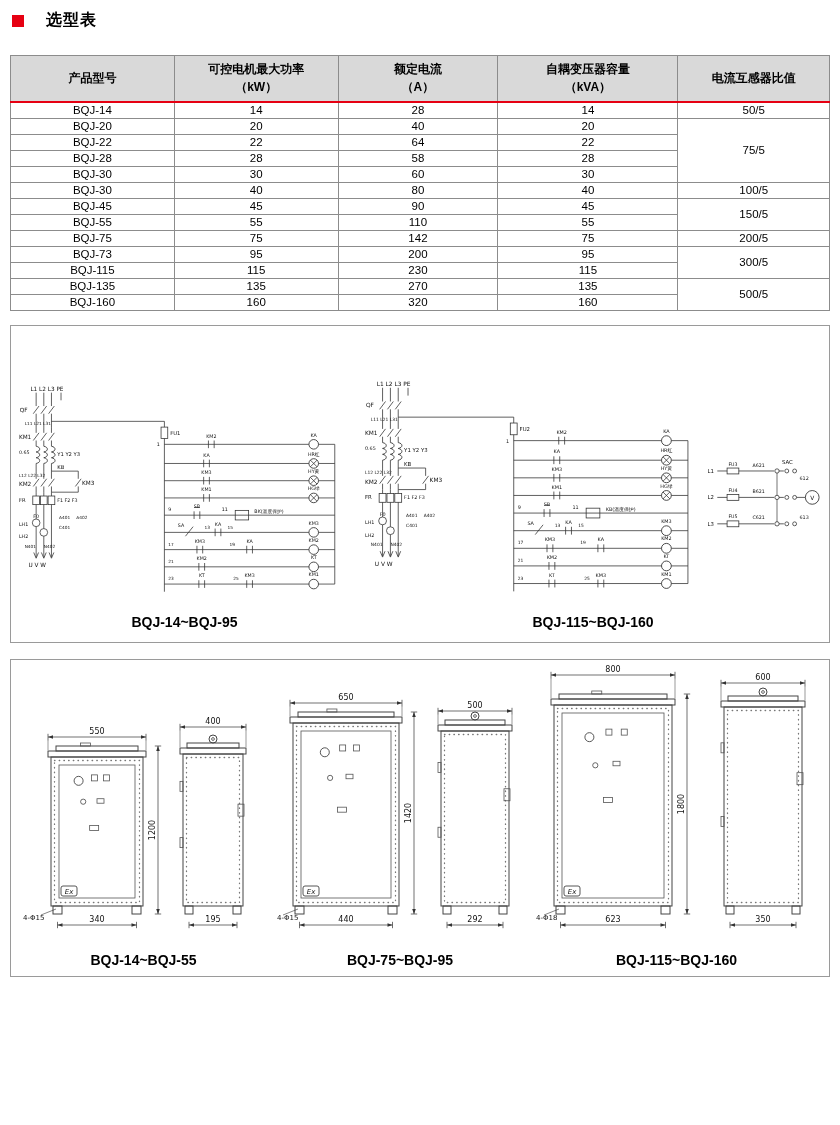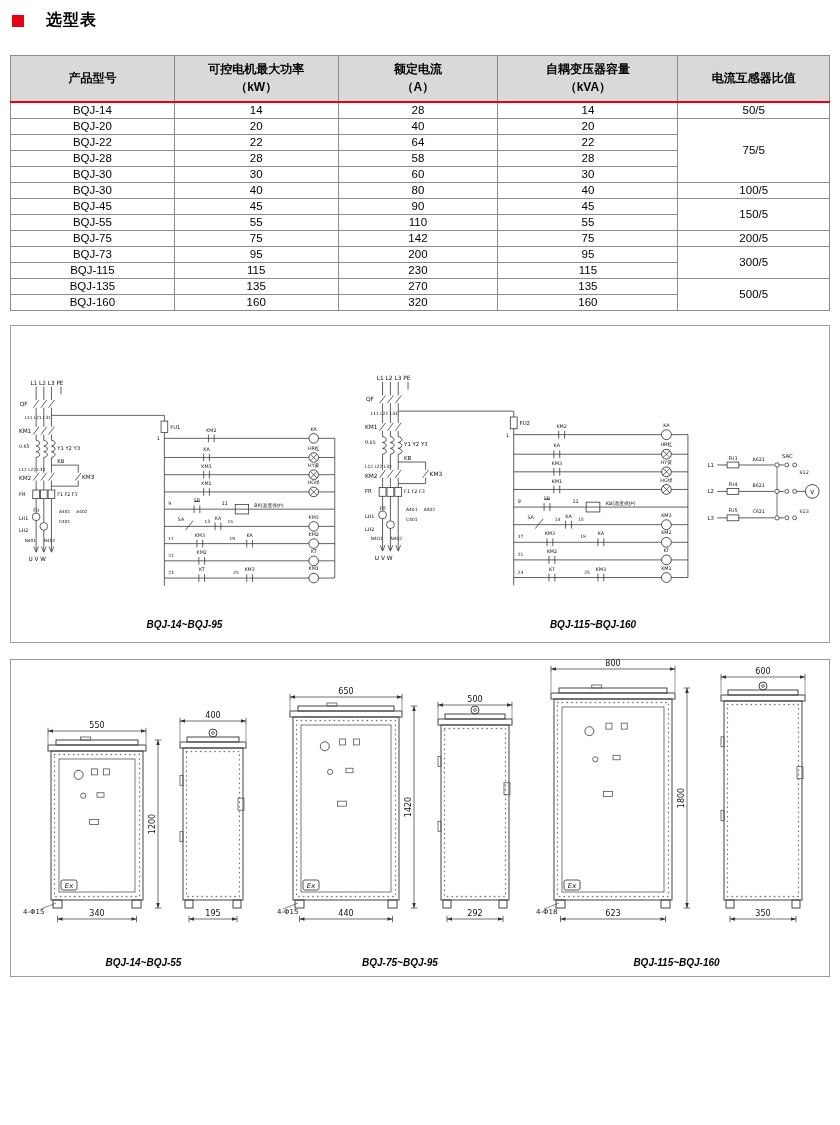--- a/index.html
+++ b/index.html
@@ -24,21 +24,21 @@
   table.sel-table td {
     border:1px solid #8c8c8c; font-size:11.5px; text-align:center;
     height:15px; line-height:15px; padding:0 14px; background:#fff;
   }
   .h2:empty { display:none; }
 
   .panel { border:1px solid #9a9a9a; background:#fff; }
   .sch-panel { margin-top:14px; height:318px; display:flex; justify-content:space-between; align-items:flex-end; padding:0 6px 12px; }
   .cab-panel { margin-top:16px; height:318px; display:flex; justify-content:space-between; align-items:flex-end; padding:0 10px 8px; }
   .fig-box { display:flex; flex-direction:column; align-items:center; }
-  .caption { font-size:10px; font-weight:bold; margin-top:17px; white-space:nowrap;font-style:italic; }
+  .caption { font-size:14px; font-weight:bold; margin-top:6px; white-space:nowrap; }
   svg text { font-family:"DejaVu Sans",sans-serif; }
 </style>
 </head>
 <body>
 
 <div class="page">
 
   <div class="sec-head" id="sec1">
     <span class="bullet"></span>
     <h2 class="sec-title">选型表</h2>

